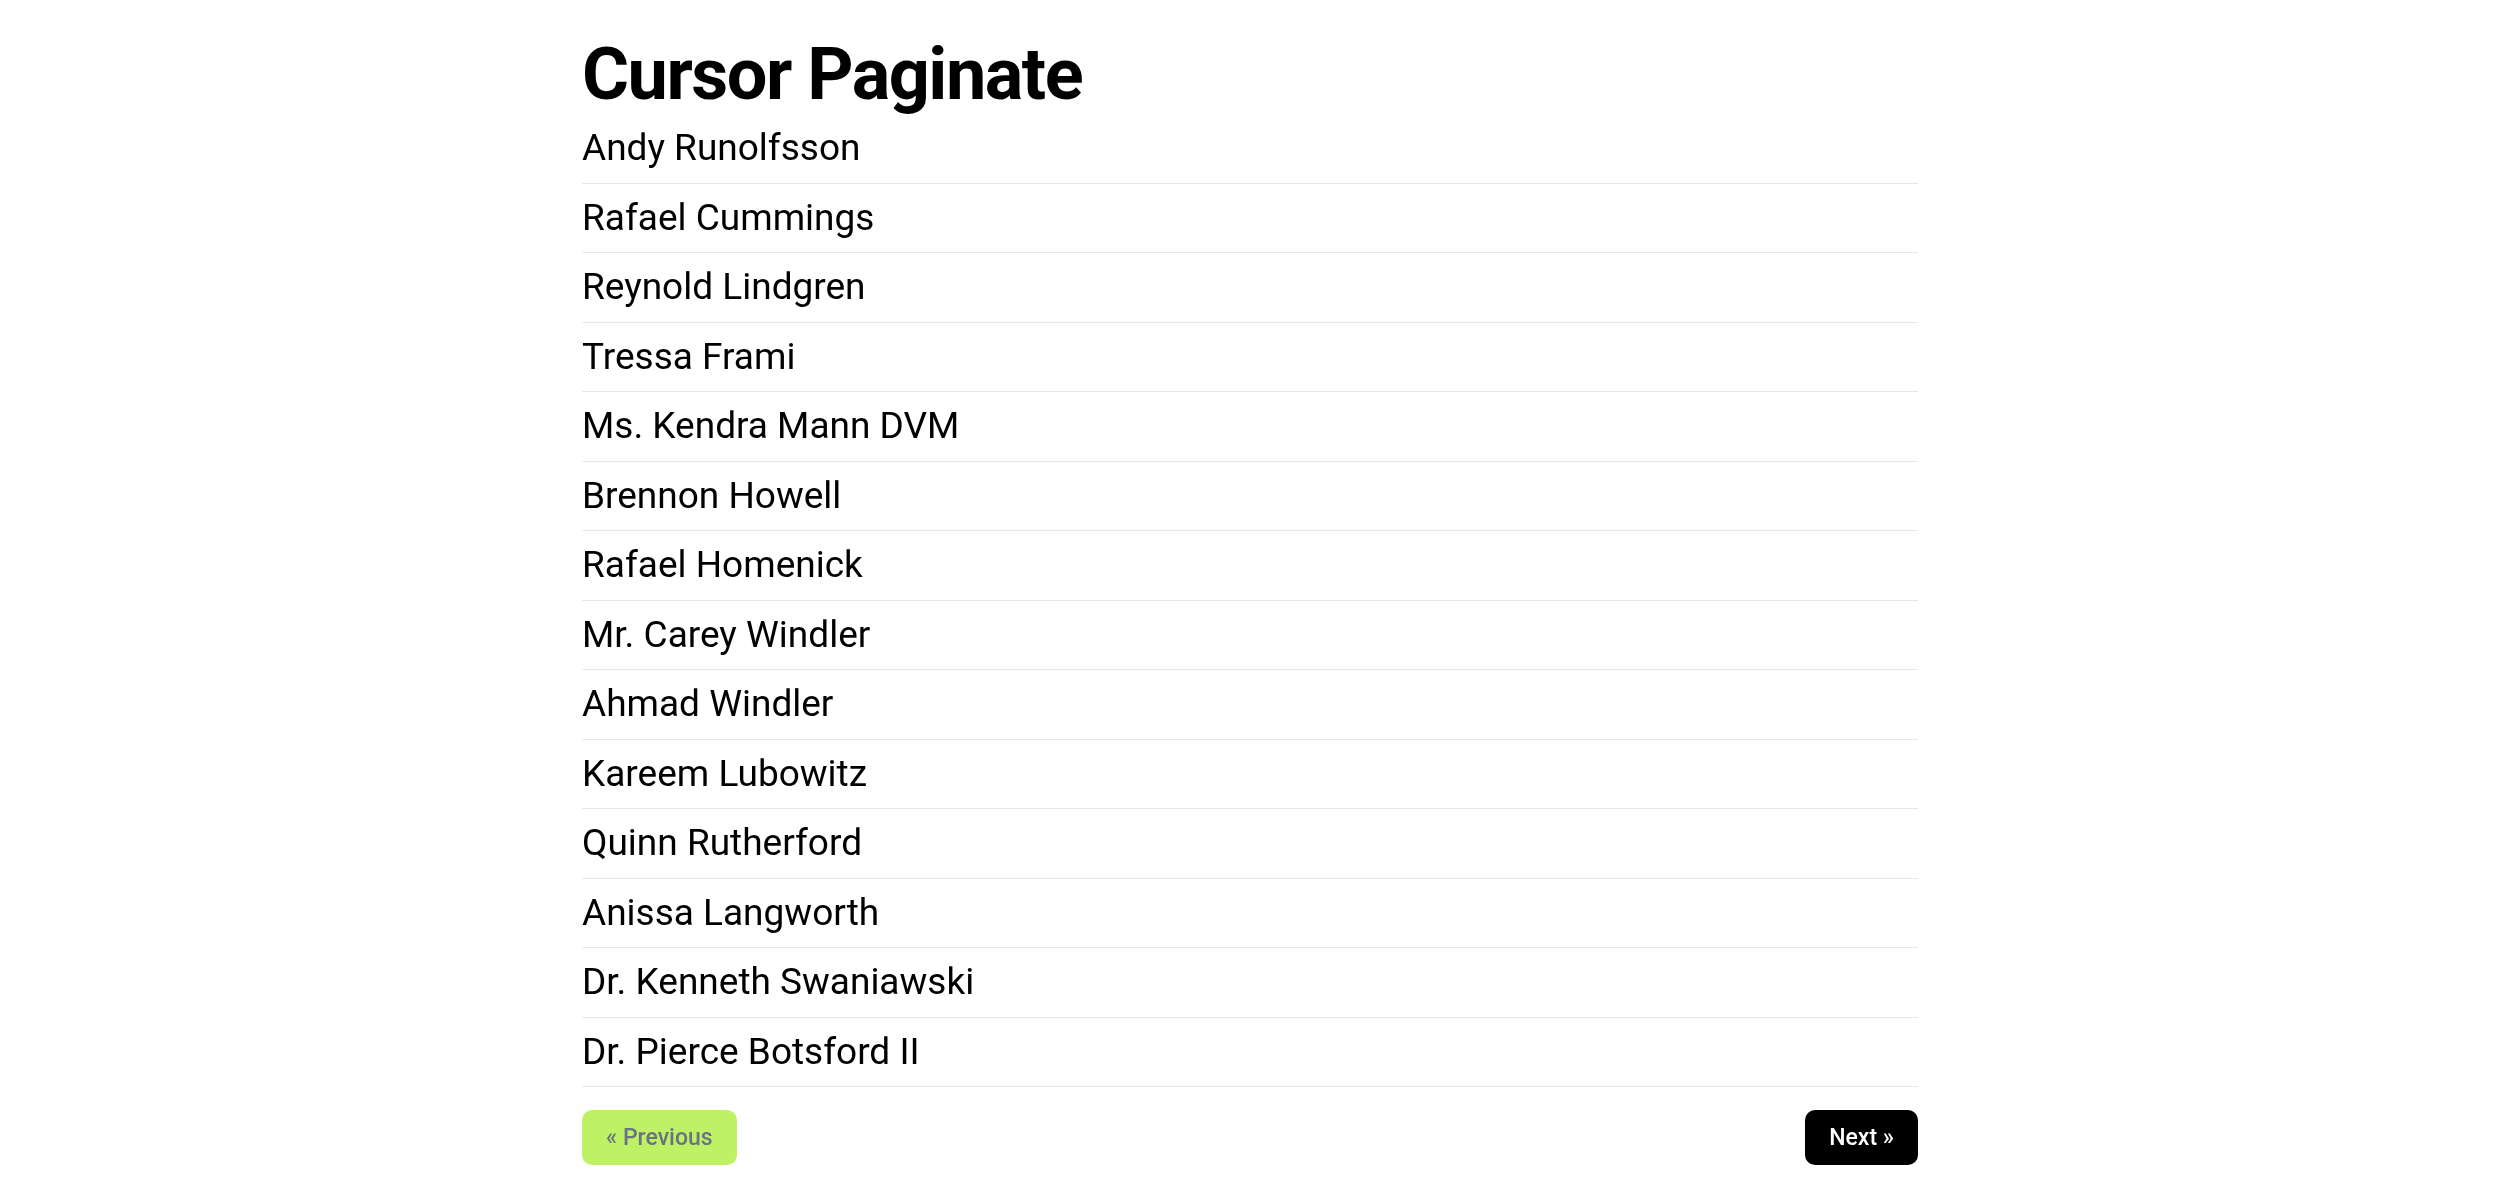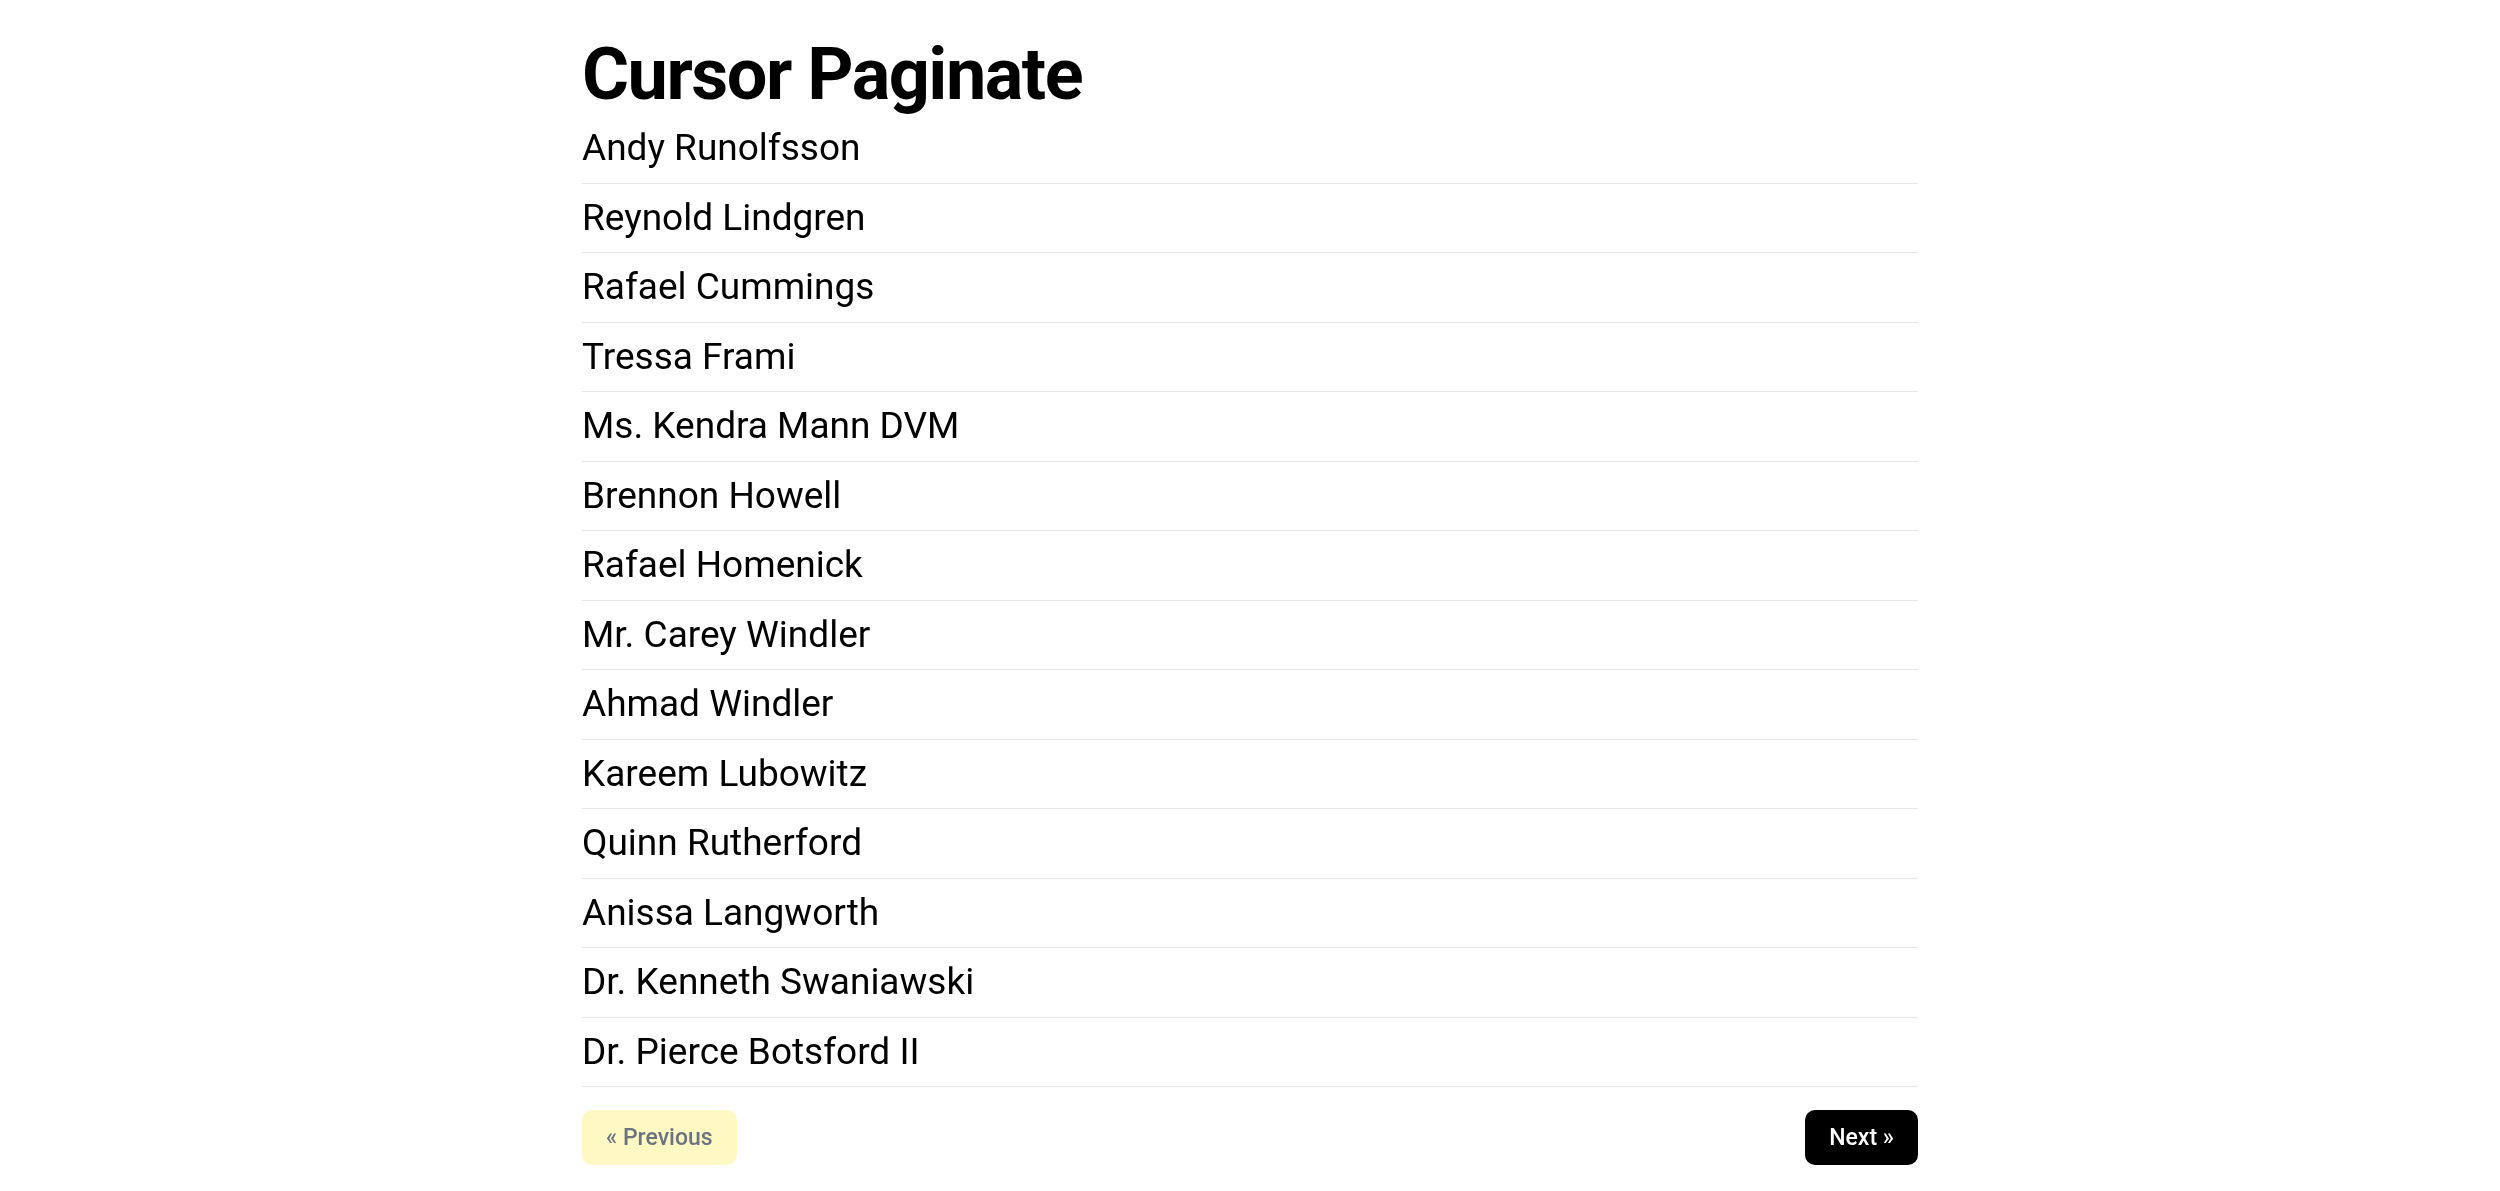--- a/index.html
+++ b/index.html
@@ -53,35 +53,35 @@
       border: none;
       border-radius: 10px;
       padding: 14px 24px;
       font-size: 23px;
       font-weight: 500;
       cursor: pointer;
       font-family: inherit;
     }
     
     .btn-disabled {
-      background: #fef9c3;
+      background: #bef264;
       color: #6b7280;
       cursor: not-allowed;
     }
   </style>
 </head>
 <body>
 
 <div class="container">
   <h1 class="page-title">Cursor Paginate</h1>
 
   <div class="divider-container">
     <div class="list-item">Andy Runolfsson</div>
+    <div class="list-item">Rafael Cummings</div>
     <div class="list-item">Reynold Lindgren</div>
-    <div class="list-item">Rafael Cummings</div>
     <div class="list-item">Tressa Frami</div>
     <div class="list-item">Ms. Kendra Mann DVM</div>
     <div class="list-item">Brennon Howell</div>
     <div class="list-item">Rafael Homenick</div>
     <div class="list-item">Mr. Carey Windler</div>
     <div class="list-item">Ahmad Windler</div>
     <div class="list-item">Kareem Lubowitz</div>
     <div class="list-item">Quinn Rutherford</div>
     <div class="list-item">Anissa Langworth</div>
     <div class="list-item">Dr. Kenneth Swaniawski</div>

